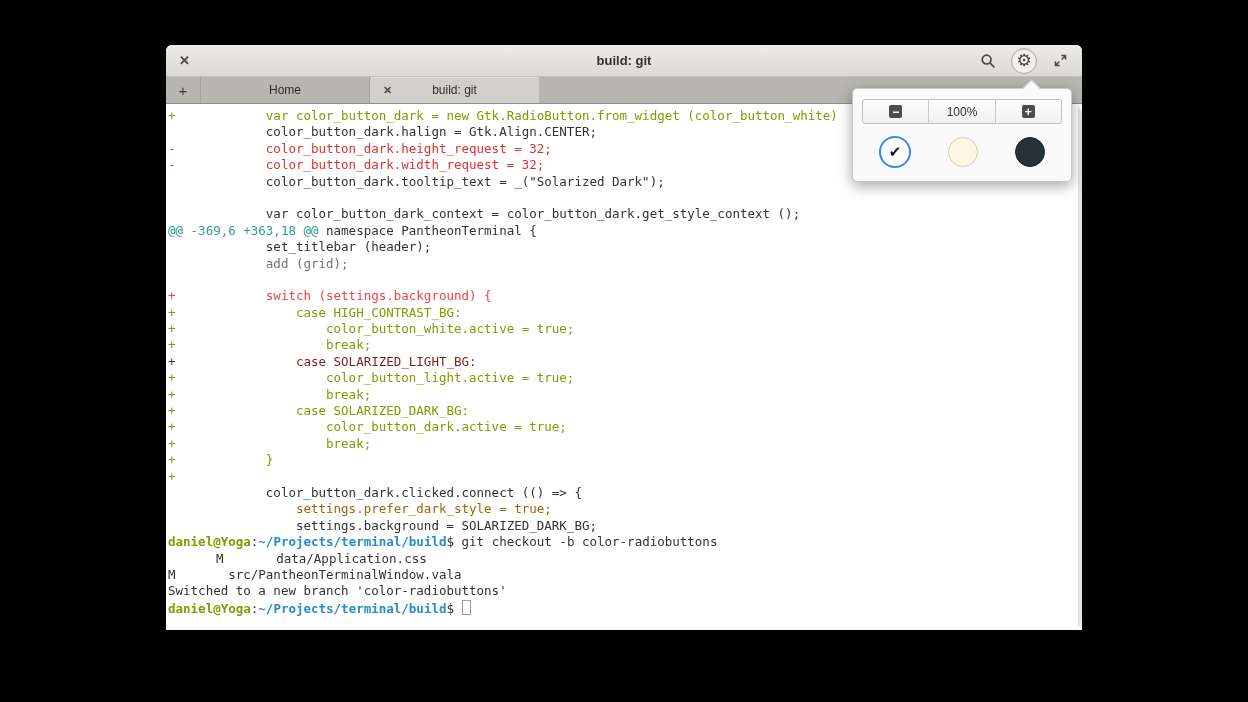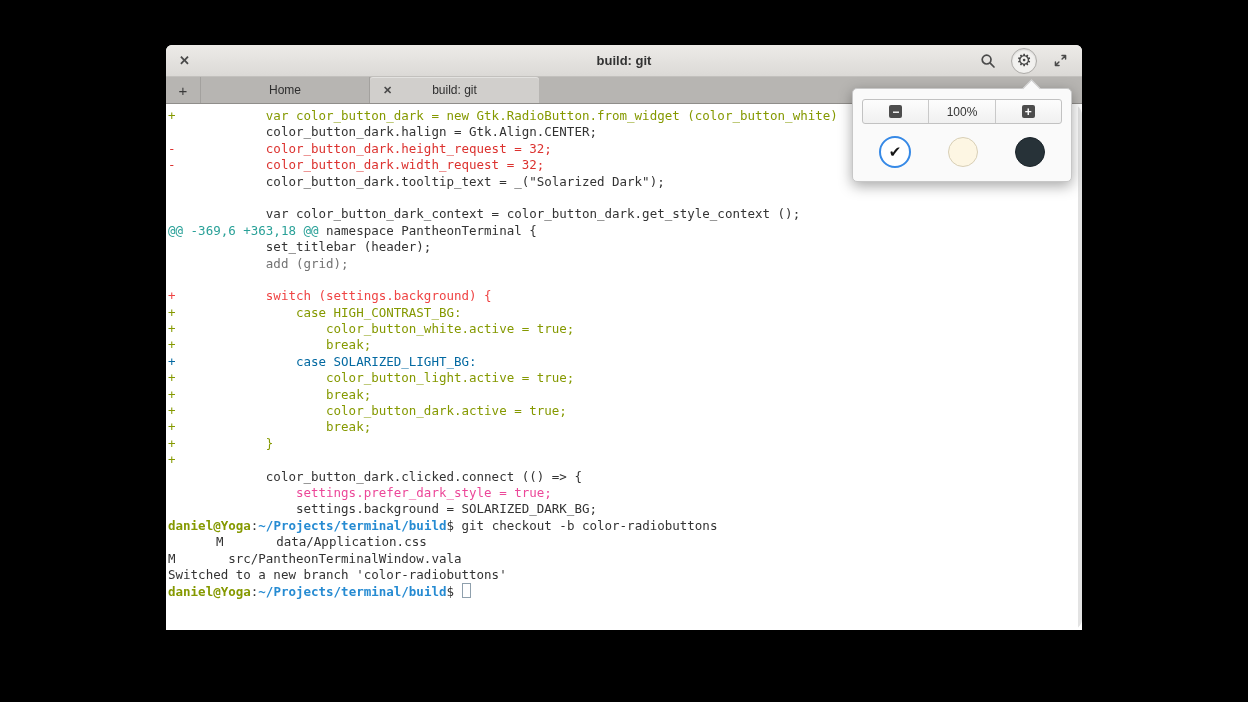--- a/index.html
+++ b/index.html
@@ -163,29 +163,30 @@
         <div class="tline"></div>
         <div class="tline"><span style="color: rgb(51, 51, 51);">             var color_button_dark_context = color_button_dark.get_style_context ();</span></div>
         <div class="tline"><span style="color: rgb(42, 161, 152);">@@ -369,6 +363,18 @@</span><span style="color: rgb(51, 51, 51);"> namespace PantheonTerminal {</span></div>
         <div class="tline"><span style="color: rgb(51, 51, 51);">             set_titlebar (header);</span></div>
         <div class="tline"><span style="color: #737373;">             add (grid);</span></div>
         <div class="tline"></div>
         <div class="tline"><span style="color: #ef4444;">+            switch (settings.background) {</span></div>
         <div class="tline"><span style="color: rgb(133, 153, 0);">+                case HIGH_CONTRAST_BG:</span></div>
         <div class="tline"><span style="color: rgb(133, 153, 0);">+                    color_button_white.active = true;</span></div>
         <div class="tline"><span style="color: rgb(133, 153, 0);">+                    break;</span></div>
-        <div class="tline"><span style="color: #0369a1;">+                case SOLARIZED_LIGHT_BG:</span></div>
+        <div class="tline"><span style="color: #7f1d1d;">+                case SOLARIZED_LIGHT_BG:</span></div>
         <div class="tline"><span style="color: rgb(133, 153, 0);">+                    color_button_light.active = true;</span></div>
         <div class="tline"><span style="color: rgb(133, 153, 0);">+                    break;</span></div>
+        <div class="tline"><span style="color: rgb(133, 153, 0);">+                case SOLARIZED_DARK_BG:</span></div>
         <div class="tline"><span style="color: rgb(133, 153, 0);">+                    color_button_dark.active = true;</span></div>
         <div class="tline"><span style="color: rgb(133, 153, 0);">+                    break;</span></div>
         <div class="tline"><span style="color: rgb(133, 153, 0);">+            }</span></div>
         <div class="tline"><span style="color: rgb(133, 153, 0);">+</span></div>
         <div class="tline"><span style="color: rgb(51, 51, 51);">             color_button_dark.clicked.connect (() =&gt; {</span></div>
-        <div class="tline"><span style="color: #ec4899;">                 settings.prefer_dark_style = true;</span></div>
+        <div class="tline"><span style="color: #a16207;">                 settings.prefer_dark_style = true;</span></div>
         <div class="tline"><span style="color: rgb(51, 51, 51);">                 settings.background = SOLARIZED_DARK_BG;</span></div>
         <div class="tline"><span style="color: rgb(133, 153, 0); font-weight: bold;">daniel@Yoga</span><span style="color: rgb(51, 51, 51);">:</span><span style="color: rgb(38, 139, 210); font-weight: bold;">~/Projects/terminal/build</span><span style="color: rgb(51, 51, 51);">$ git checkout -b color-radiobuttons</span></div>
         <div class="tline"><span style="color: rgb(51, 51, 51); padding-left: 48px;">M       data/Application.css</span></div>
         <div class="tline"><span style="color: rgb(51, 51, 51);">M       src/PantheonTerminalWindow.vala</span></div>
         <div class="tline"><span style="color: rgb(51, 51, 51);">Switched to a new branch 'color-radiobuttons'</span></div>
         <div class="tline"><span style="color: rgb(133, 153, 0); font-weight: bold;">daniel@Yoga</span><span style="color: rgb(51, 51, 51);">:</span><span style="color: rgb(38, 139, 210); font-weight: bold;">~/Projects/terminal/build</span><span style="color: rgb(51, 51, 51);">$ </span><span class="cursor"></span></div>
       </div>
     <div class="scroll-track"></div>
   </div>
 

